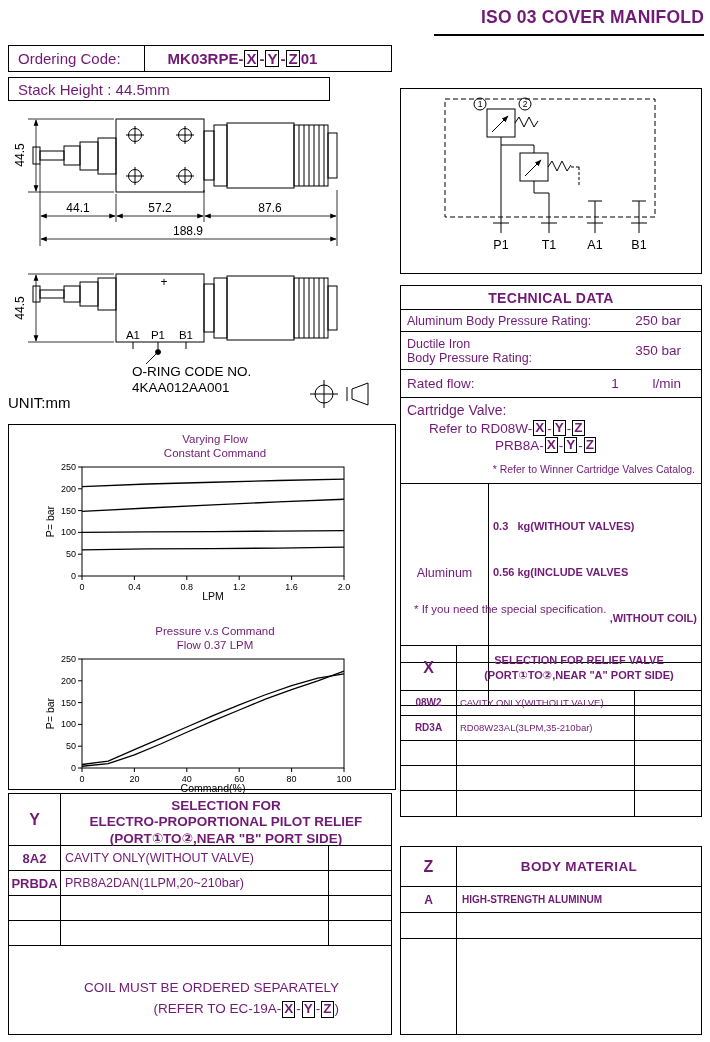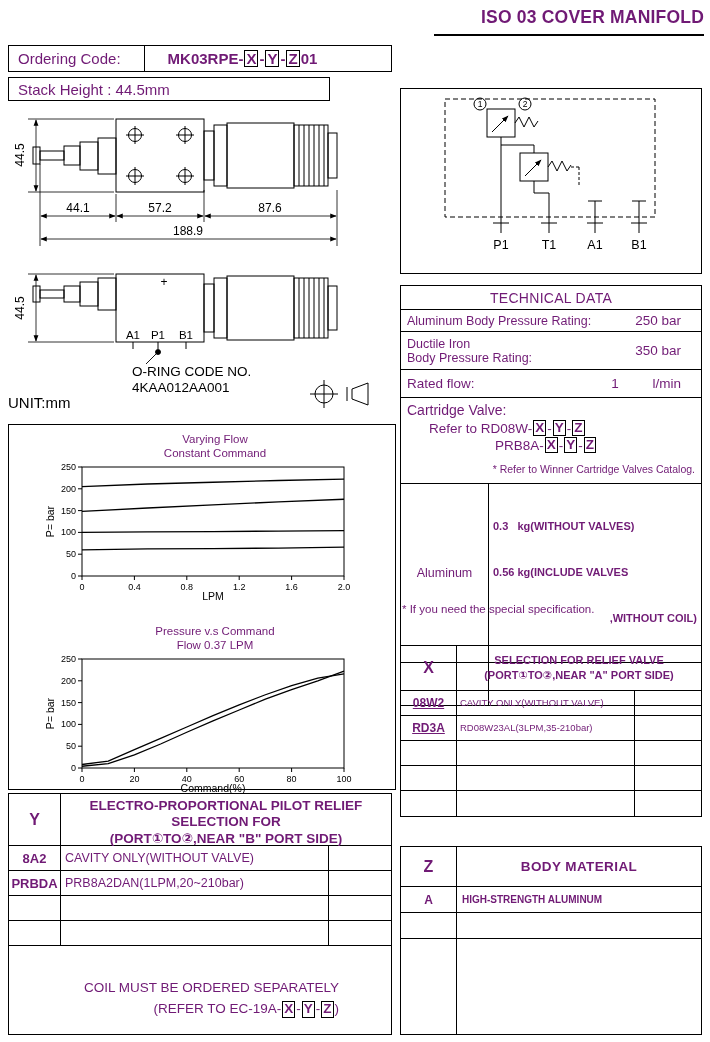--- a/index.html
+++ b/index.html
@@ -36,57 +36,57 @@
   .charts-panel { position:absolute; left:8px; top:424px; width:388px; height:366px;
                   border:1px solid #000; padding-top:7px; }
   .chart-block { text-align:center; }
   .chart-block + .chart-block { margin-top:18px; }
   .chart-title { font-size:11.5px; line-height:1.25; margin-bottom:1px; padding-left:26px; }
 
   .schematic-panel { position:absolute; left:400px; top:88px; width:302px; height:186px;
                      border:1px solid #000; }
 
   .tech-panel { position:absolute; left:400px; top:285px; width:302px; border:1px solid #000; }
-  .tech-title { text-align:center; font-weight:normal; font-size:14px; padding:4px 0 3px;
+  .tech-title { text-align:center; font-weight:bold; font-size:14px; padding:4px 0 3px;
                 border-bottom:1px solid #000; letter-spacing:0.3px; }
   .tech-row { display:flex; justify-content:space-between; align-items:center;
               padding:3px 6px; border-bottom:1px solid #000; font-size:12.5px; }
   .tech-row.tall { min-height:38px; }
   .tech-row.rated { min-height:28px; font-size:13.5px; }
   .tech-value { font-size:13.5px; padding-right:14px; white-space:nowrap; }
   .unit-gap { margin-left:30px; }
   .cartridge { padding:4px 6px 8px; border-bottom:1px solid #000; font-size:14px; }
   .refer-line { margin-left:22px; margin-top:2px; font-size:13.5px; display:flex; align-items:center; }
   .refer-line.second { margin-left:88px; margin-top:1px; }
   .cat-note { font-size:10.5px; text-align:right; margin-top:10px; }
   .weight-row { display:flex; border-bottom:1px solid #000; }
   .weight-mat { width:88px; border-right:1px solid #000; display:flex; align-items:center;
                 justify-content:center; font-size:12.5px; }
   .weight-vals { flex:1; font-size:11px; line-height:1.4; padding:4px 4px; white-space:pre;font-weight:bold; }
   .weight-vals .r { text-align:right; }
   .weight-empty { display:flex; height:42px; }
   .cell-l88 { width:88px; border-right:1px solid #000; }
-  .tech-footnote { position:absolute; left:402px; top:601px; font-size:11.5px; line-height:1.45; }
+  .tech-footnote { position:absolute; left:402px; top:601px; font-size:11.5px; line-height:1.45;padding-left:12px; }
   .tech-footnote .l2 { margin-left:8px; }
 
   .sel-header { display:flex; border-bottom:1px solid #000; }
   .sel-key { display:flex; align-items:center; justify-content:center; font-weight:bold;
              border-right:1px solid #000; font-size:16px; }
   .sel-row { display:flex; border-bottom:1px solid #000; }
   .sel-row.last { border-bottom:none; }
   .sel-code { display:flex; align-items:center; justify-content:center; font-weight:bold;
               border-right:1px solid #000; }
   .sel-desc { flex:1; border-right:1px solid #000; display:flex; align-items:center; }
 
   .xtable { position:absolute; left:400px; top:645px; width:302px; border:1px solid #000; }
   .xtable .sel-key { width:56px; }
   .x-head-title { flex:1; text-align:center; font-weight:bold; font-size:11px;
                   line-height:1.35; padding:7px 2px; }
   .xtable .sel-row { height:25px; }
-  .xtable .sel-code { width:56px; font-size:12px;text-decoration:underline; }
+  .xtable .sel-code { width:56px; font-size:10px; }
   .xtable .sel-desc { font-size:9.5px; padding-left:3px; }
   .xtable .sel-extra { width:66px; }
 
   .ytable { position:absolute; left:8px; top:793px; width:384px; height:242px;
             border:1px solid #000; display:flex; flex-direction:column; }
   .ytable .sel-header { height:52px; }
   .ytable .sel-key { width:52px; }
   .y-head-title { flex:1; text-align:center; font-weight:bold; font-size:13.5px;
                   line-height:1.22; padding:4px 2px; }
   .ytable .sel-row { height:25px; }
@@ -478,22 +478,22 @@
       <div class="sel-code"></div>
         <div class="sel-desc"></div>
         <div class="sel-extra"></div>
     </div>
   </div>
 
   <div class="ytable">
     <div class="sel-header">
       <div class="sel-key">Y</div>
       <div class="y-head-title">
+        <div>SELECTION FOR</div>
         <div>ELECTRO-PROPORTIONAL PILOT RELIEF</div>
-        <div>SELECTION FOR</div>
         <div>(PORT①TO②,NEAR "B" PORT SIDE)</div>
       </div>
     </div>
     <div class="sel-row">
       <div class="sel-code">8A2</div>
       <div class="sel-desc">CAVITY ONLY(WITHOUT VALVE)</div>
       <div class="sel-extra"></div>
     </div>
     <div class="sel-row">
       <div class="sel-code">PRBDA</div>

